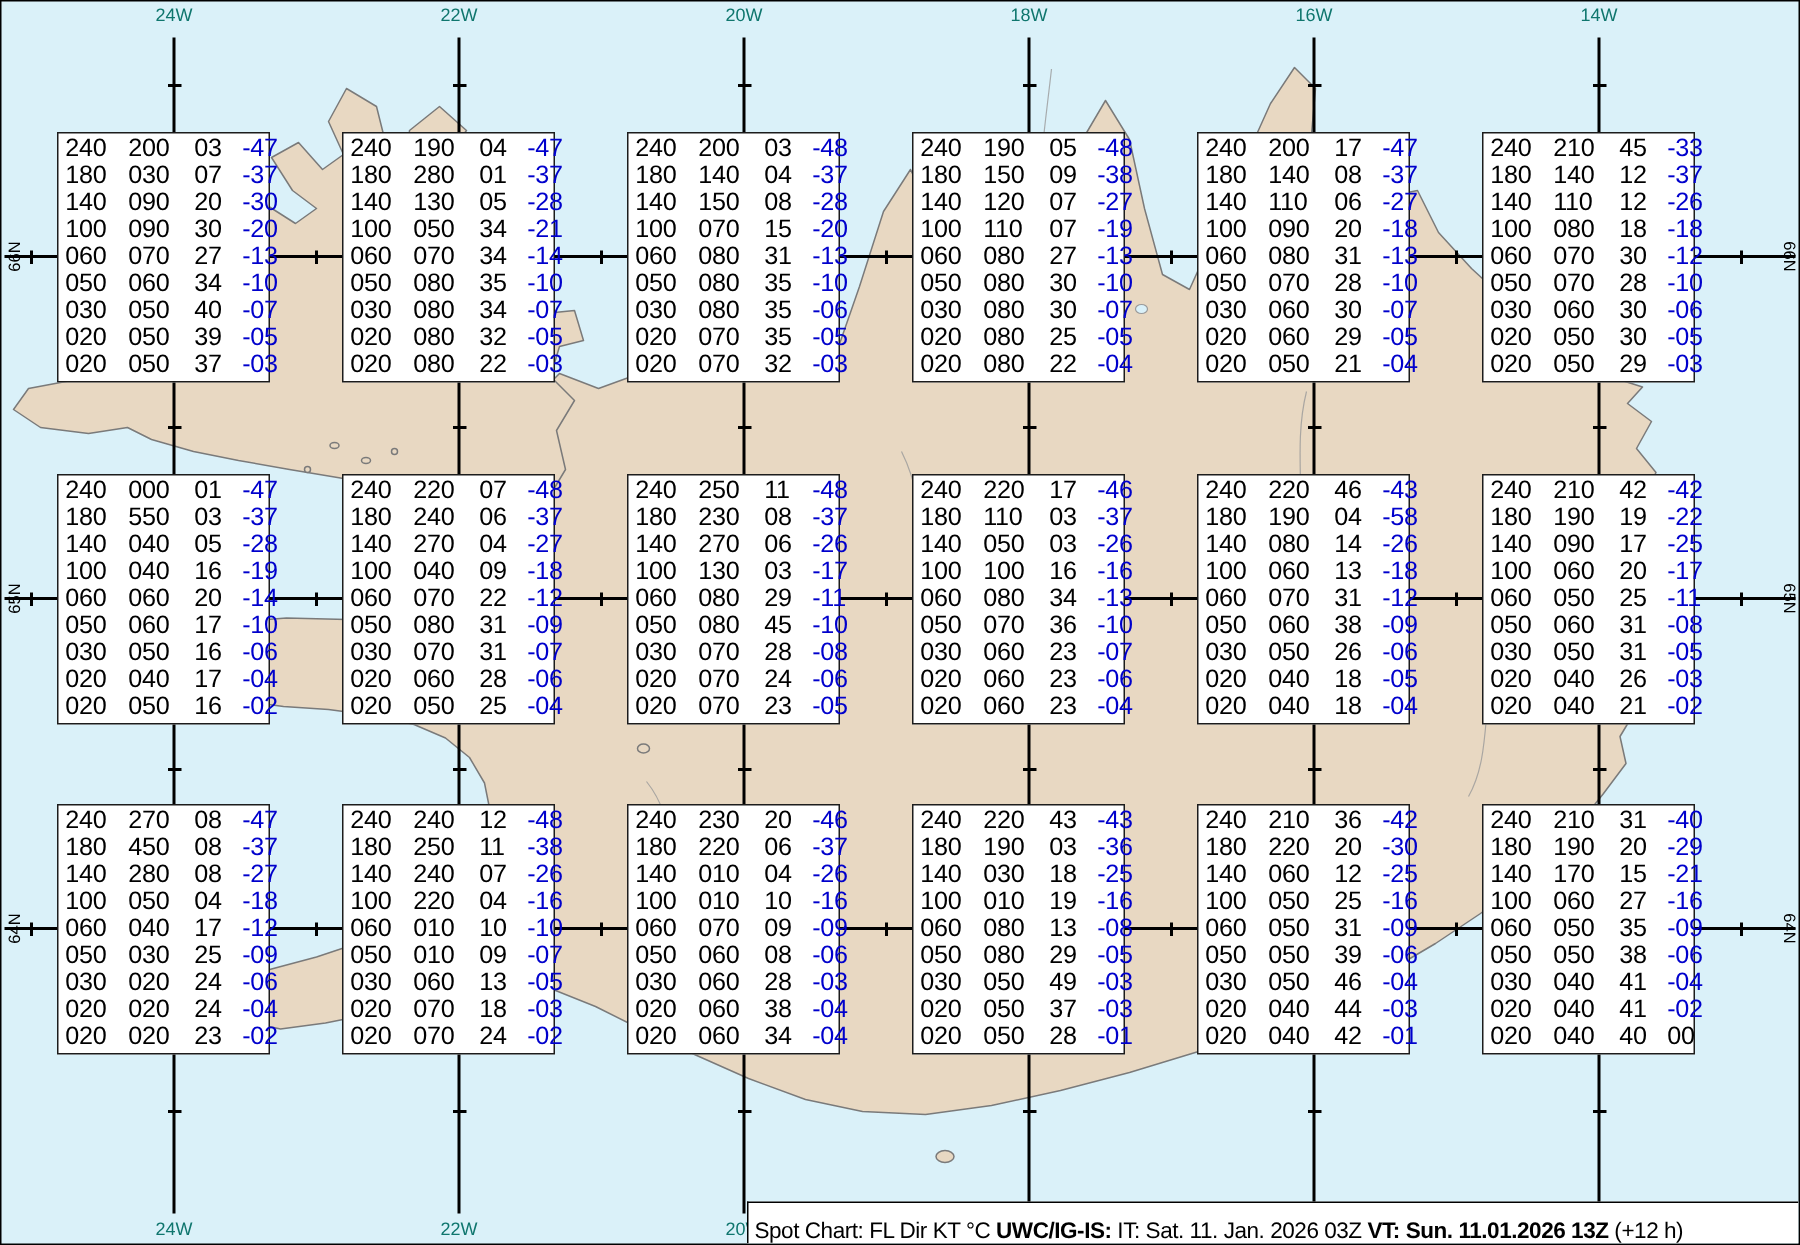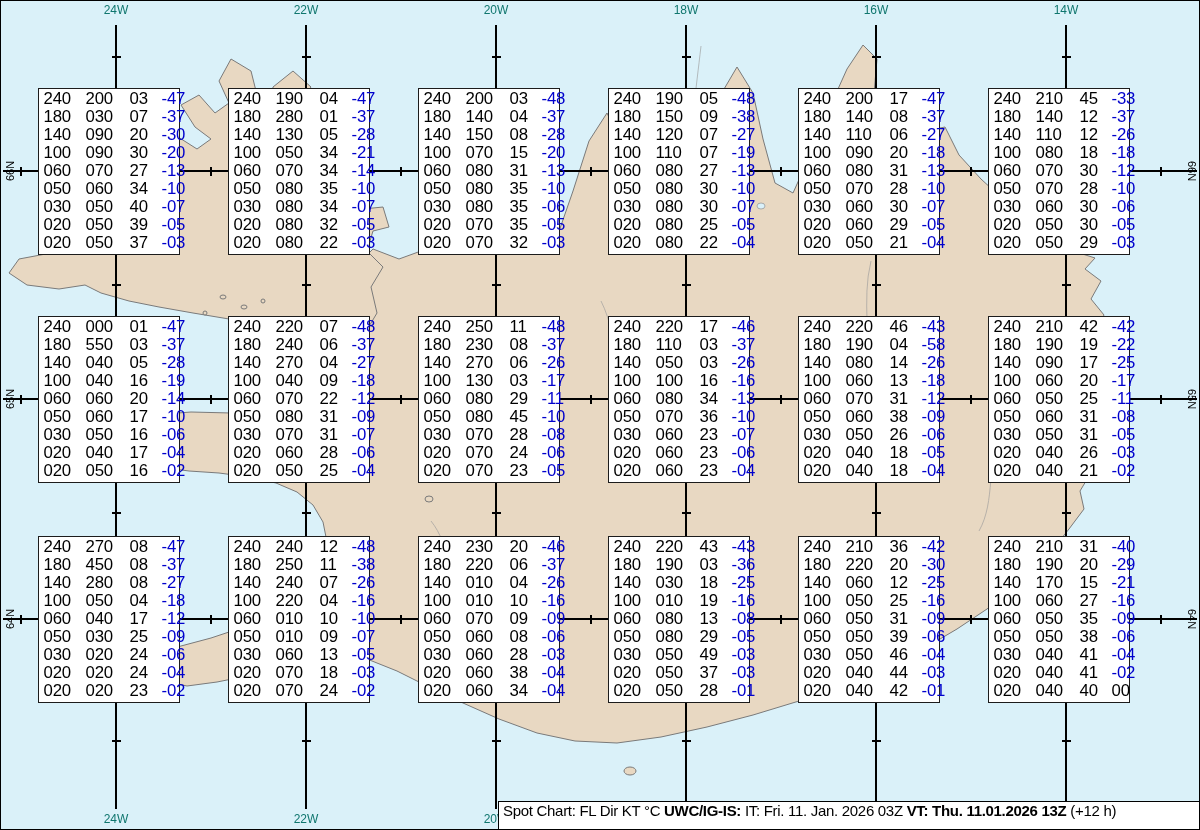--- a/index.html
+++ b/index.html
@@ -24,21 +24,21 @@
   .spot-row{
     display:grid;grid-template-columns:42px 44px 32px 1fr;
     height:18.1px;line-height:18.2px;font-size:16.8px;color:#000;
   }
   .spot-row span{letter-spacing:-0.2px;}
   .c-tmp{text-align:right;}
   .neg{color:#0000cc;}
   #status-bar{
     position:absolute;left:497px;right:0;top:800px;bottom:0;background:#fff;
     border-top:1.2px solid #000;border-left:1.2px solid #000;z-index:4;
-    display:flex;align-items:flex-start;padding-left:4px;
+    display:flex;align-items:flex-end;padding-left:4px;
     font-size:15px;letter-spacing:-0.3px;white-space:pre;color:#000;overflow:hidden;
   }
   #status-bar b{font-weight:bold;}
 </style>
 </head>
 <body>
 
 <div id="chart">
 
   <svg id="map-svg" width="1200" height="830" viewBox="0 0 1200 830" aria-hidden="true">
@@ -1171,14 +1171,14 @@
         </div>
         <div class="spot-row">
           <span class="c-fl">020</span>
           <span class="c-dir">040</span>
           <span class="c-kt">40</span>
           <span class="c-tmp">00</span>
         </div>
       </div>
     </div>
 
-  <div id="status-bar"><span>Spot Chart: FL Dir KT °C </span><b>UWC/IG-IS:</b><span> IT: Fri. 11. Jan. 2026 03Z </span><b>VT: Thu. 11.01.2026 13Z</b><span> (+12 h)</span></div>
+  <div id="status-bar"><span>Spot Chart: FL Dir KT °C </span><b>UWC/IG-IS:</b><span> IT: Sat. 11. Jan. 2026 03Z </span><b>VT: Sun. 11.01.2026 13Z</b><span> (+12 h)</span></div>
 </div>
 
 </body></html>

